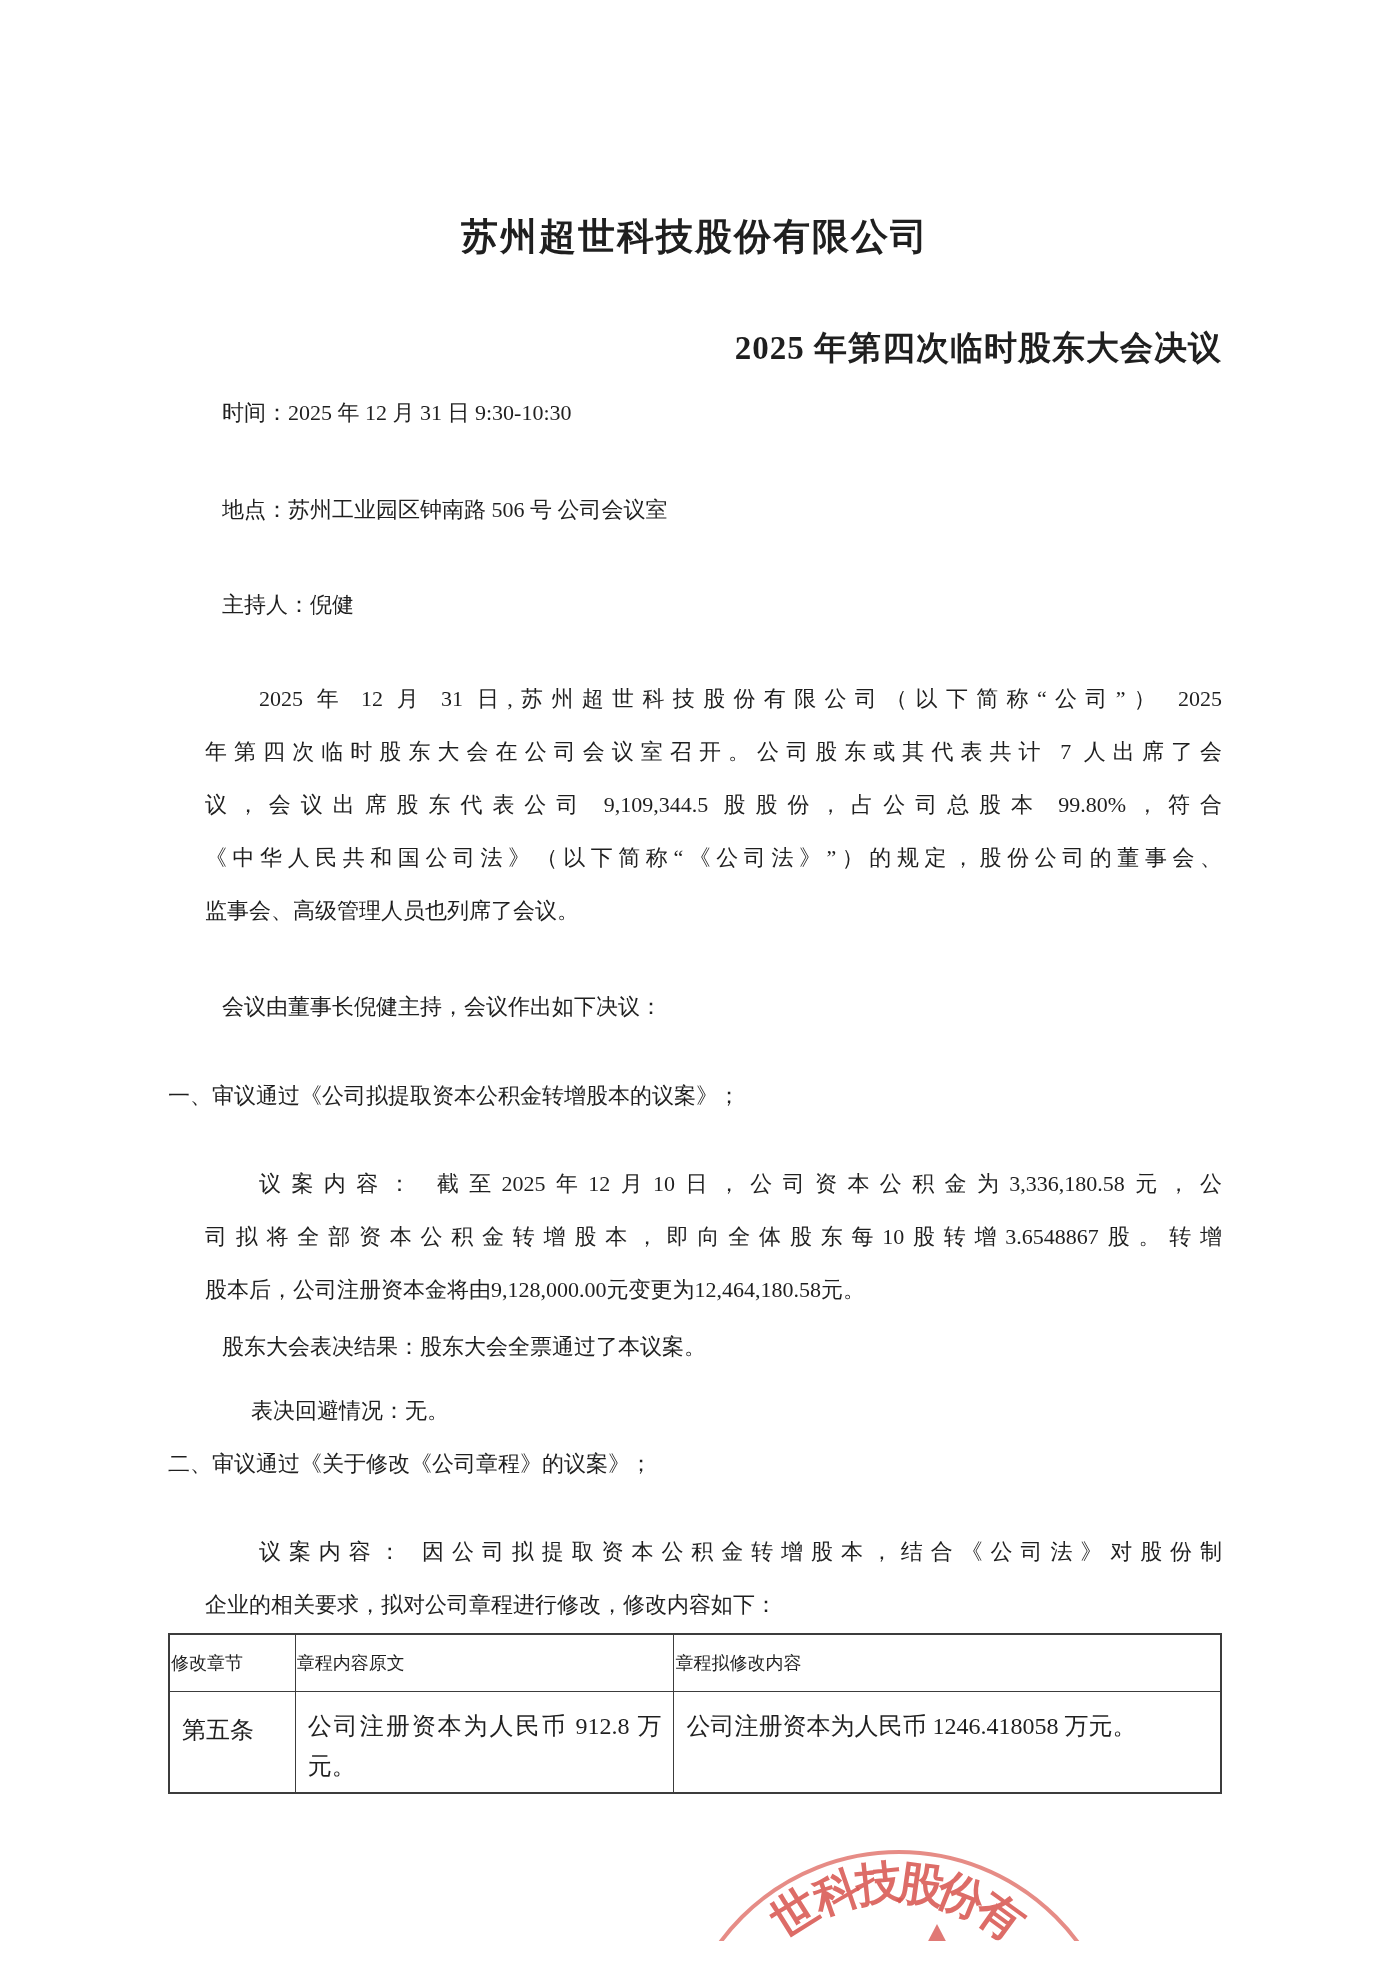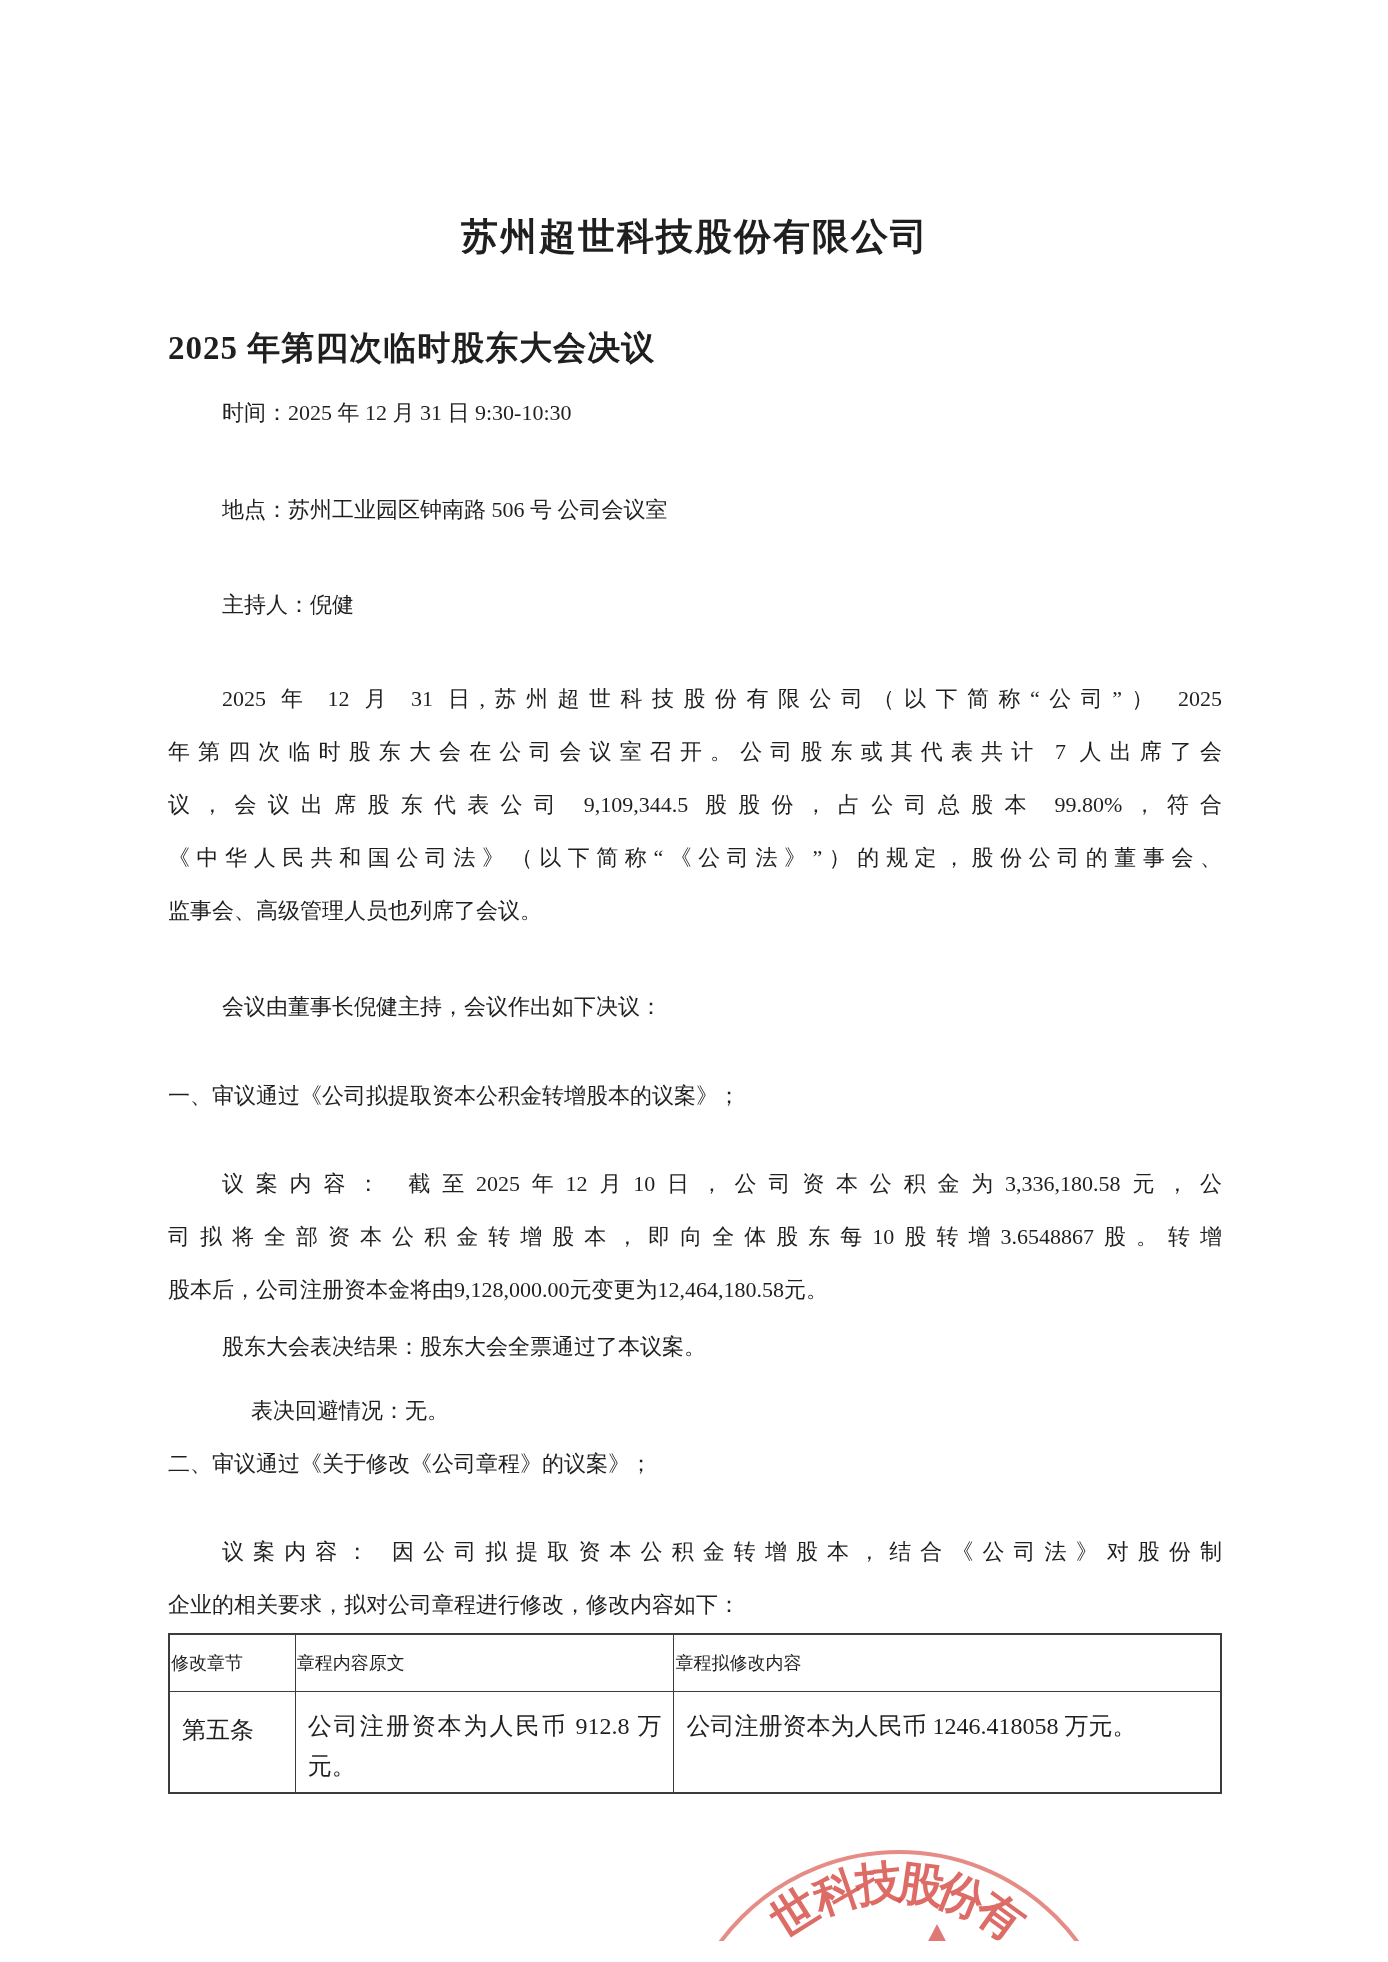--- a/index.html
+++ b/index.html
@@ -12,40 +12,41 @@
     color:#1f1f1f;
   }
   .abs{position:absolute;}
   .doc-title{
     top:212px;left:168px;width:1054px;
     text-align:center;font-size:37px;font-weight:bold;
     letter-spacing:2px;
   }
   .doc-subtitle{
     top:326px;left:168px;width:1054px;
-    text-align:left;font-size:33px;font-weight:bold;
+    text-align:right;font-size:33px;font-weight:bold;
     letter-spacing:1px;
   }
   .bodytext{font-size:22px;line-height:53px;}
   .meta-time{top:386px;left:222px;}
   .meta-loc{top:483px;left:222px;}
   .meta-host{top:578px;left:222px;}
   .para{width:1054px;}
   .intro-para{top:672px;left:168px;}
   .host-para{top:980px;left:222px;}
   .item1-heading{top:1069px;left:168px;}
   .item1-para{top:1157px;left:168px;}
   .vote-line{top:1320px;left:222px;}
   .abst-line{top:1384px;left:222px;margin-left:29px;}
   .item2-heading{top:1437px;left:168px;}
   .item2-para{top:1525px;left:168px;}
   .line{
     text-align:justify;
     text-align-last:justify;
     text-justify:inter-character;
+    margin-left:37px;
   }
   .line.last{text-align-last:auto;}
   .line.indent{padding-left:54px;}
   
   .amend-table{
     top:1633px;left:168px;width:1054px;
     border-collapse:collapse;
     font-size:24px;
   }
   .amend-table th,.amend-table td{

